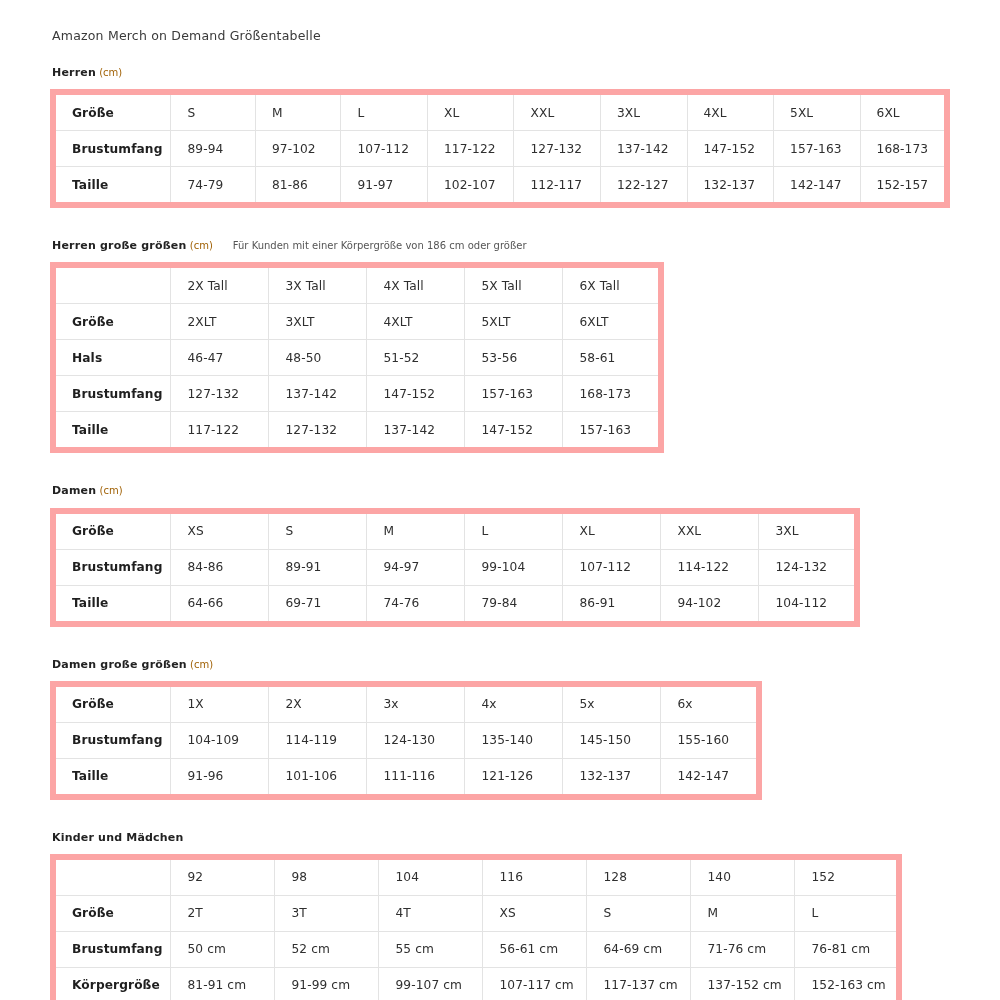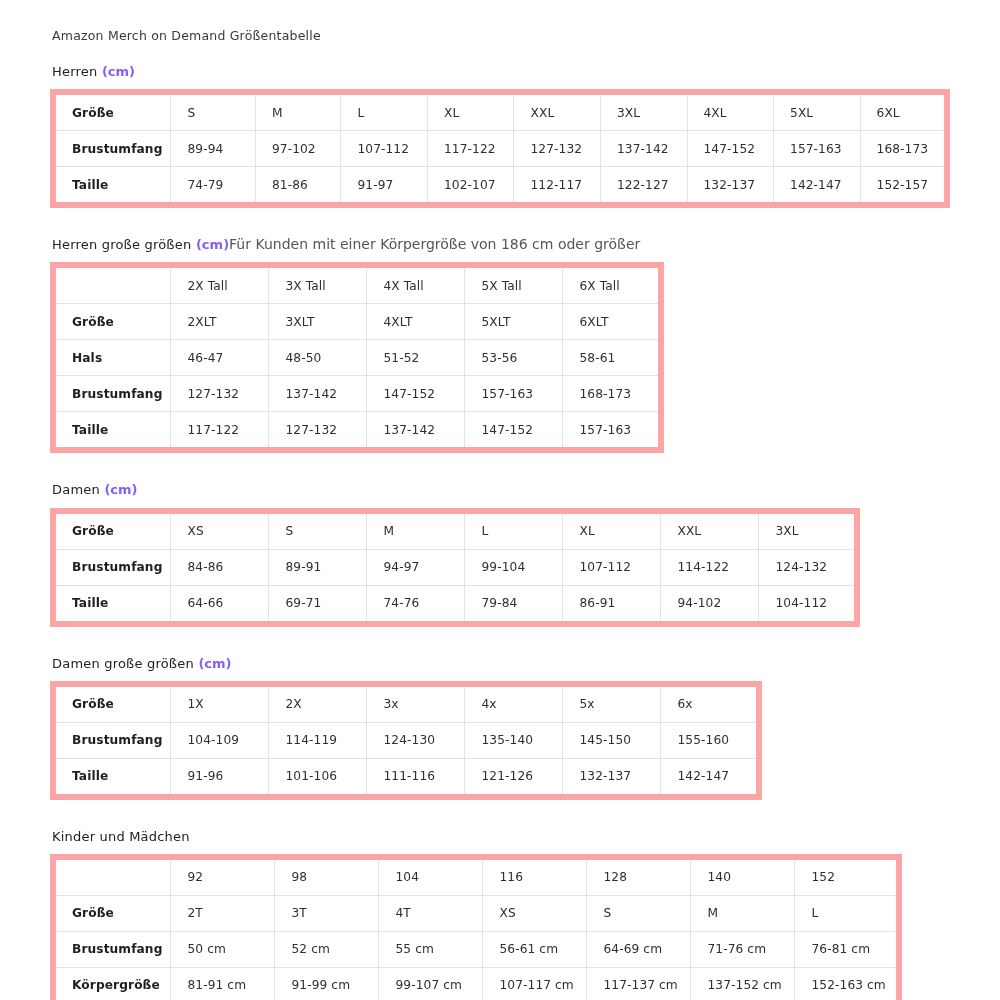--- a/index.html
+++ b/index.html
@@ -28,35 +28,35 @@
     margin: 0 0 18px 2px;
   }
   .section {
     margin-bottom: 6px;
   }
   .section-head {
     margin: 0 0 9px 2px;
     line-height: 1.2;
   }
   .section-head .h-strong {
-    font-size: 13px;
-    font-weight: normal;
+    font-size: 11px;
+    font-weight: bold;
     color: #222;
     letter-spacing: 0.2px;
   }
   .section-head .h-unit {
-    font-size: 13px;
-    font-weight: bold;
-    color: #8b5cf6;
+    font-size: 10px;
+    font-weight: normal;
+    color: #a16207;
   }
   .section-head .h-note {
-    font-size: 14px;
+    font-size: 10px;
     font-weight: normal;
     color: #555;
-    margin-left: 0;
+    margin-left: 20px;
   }
   table.size-table {
     border-collapse: collapse;
     border: 6px solid #fca5a5;
     table-layout: fixed;
     margin-bottom: 26px;
   }
   table.size-table td {
     border: 1px solid #e3e3e3;
     height: 35px;

